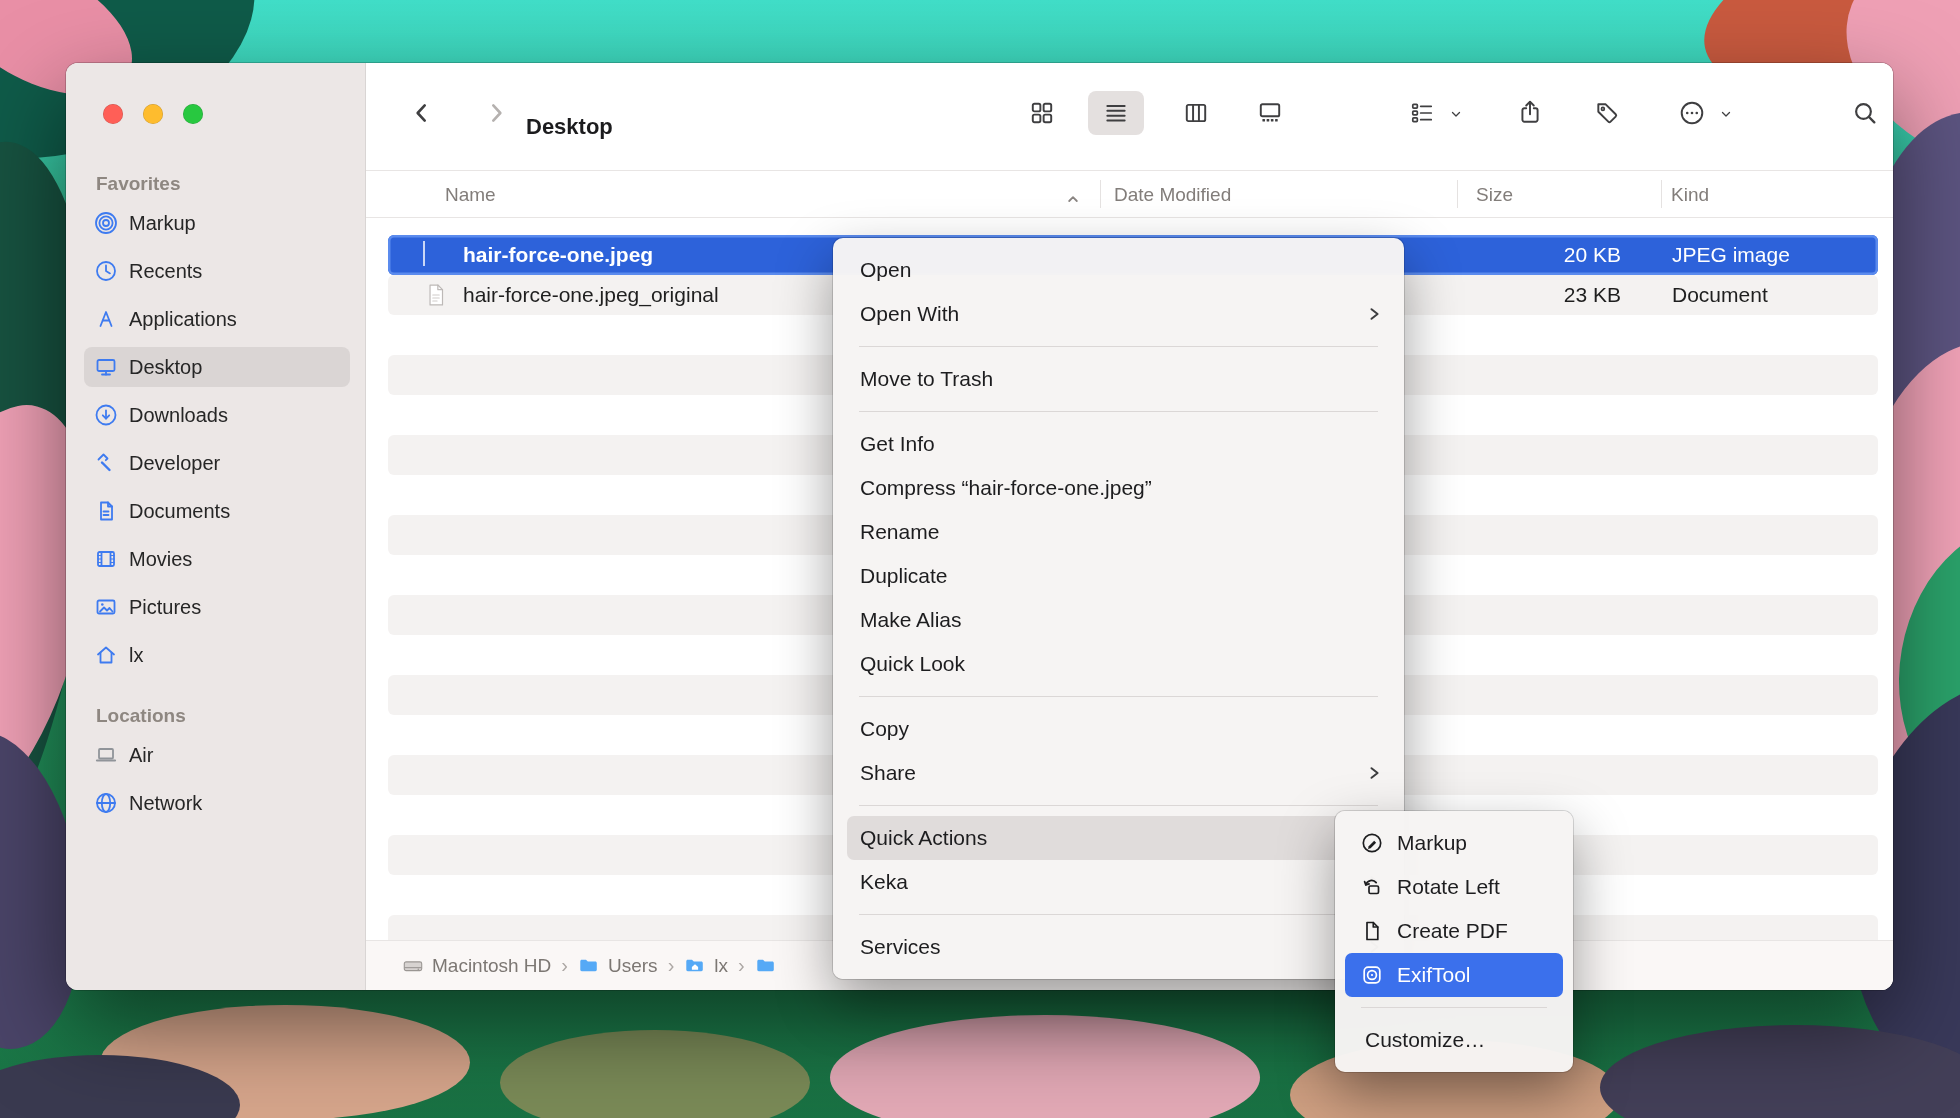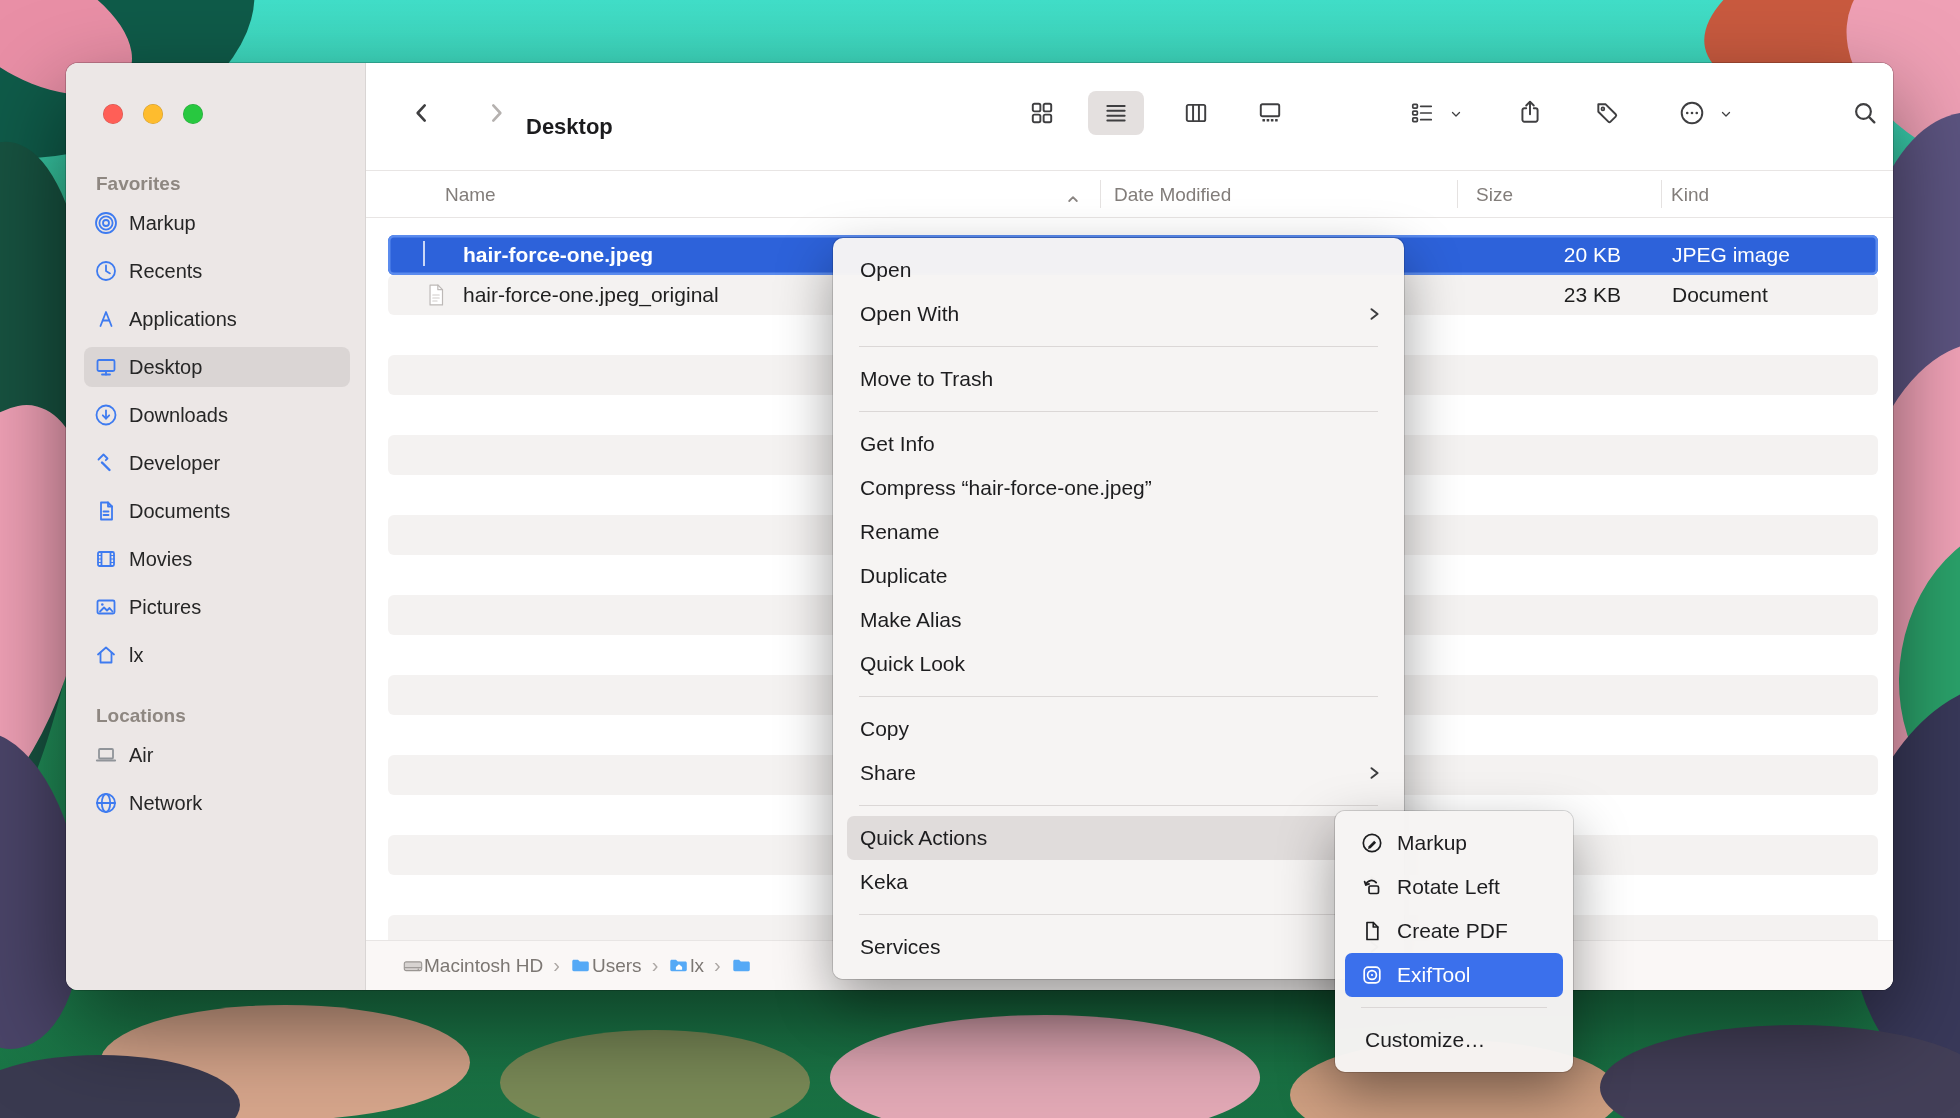--- a/index.html
+++ b/index.html
@@ -63,21 +63,21 @@
   .row .f-name { position:absolute; left:75px; top:0; line-height:40px; white-space:nowrap; }
   .row.selected .f-name { font-weight:600; }
   .row .f-size { position:absolute; right:257px; top:0; line-height:40px; }
   .row .f-kind { position:absolute; left:1284px; top:0; line-height:40px; }
   .thumb { width:24px; height:24px; margin:1px; border-radius:3px;
     background:linear-gradient(165deg,#b99f8a 0%,#8a7260 35%,#4a3c33 70%,#20324a 100%);
     box-shadow:0 0 0 1px rgba(255,255,255,.75); }
 
   
   .path-bar { position:absolute; bottom:0; height:50px; left:0; right:0; background:#FAF7F6; border-top:1px solid #E8E5E4; display:flex; align-items:center; padding-left:36px; gap:9px; font-size:19px; color:#7C7773; }
-  .pb-item { display:flex; align-items:flex-end; gap:0; }
+  .pb-item { display:flex; align-items:flex-end; gap:8px; }
   .pb-icn { width:22px; height:22px; display:flex; }
   .pb-sep { color:#ACA7A4; font-size:20px; margin:0 1px; }
 
   
   .menu { position:absolute; left:833px; top:238px; width:571px; z-index:20;
     background:rgba(246,244,243,.98); border-radius:10px; padding:10px 0;
     box-shadow:0 0 0 1px rgba(0,0,0,.14), 0 22px 55px rgba(0,0,0,.38);
     font-size:21px; color:#1D1D1F; }
   .mi { height:44px; margin:0 14px; padding:0 8px 0 13px; border-radius:7px; display:flex; align-items:center; justify-content:space-between; }
   .mi.hl { background:#E0DCDB; }

